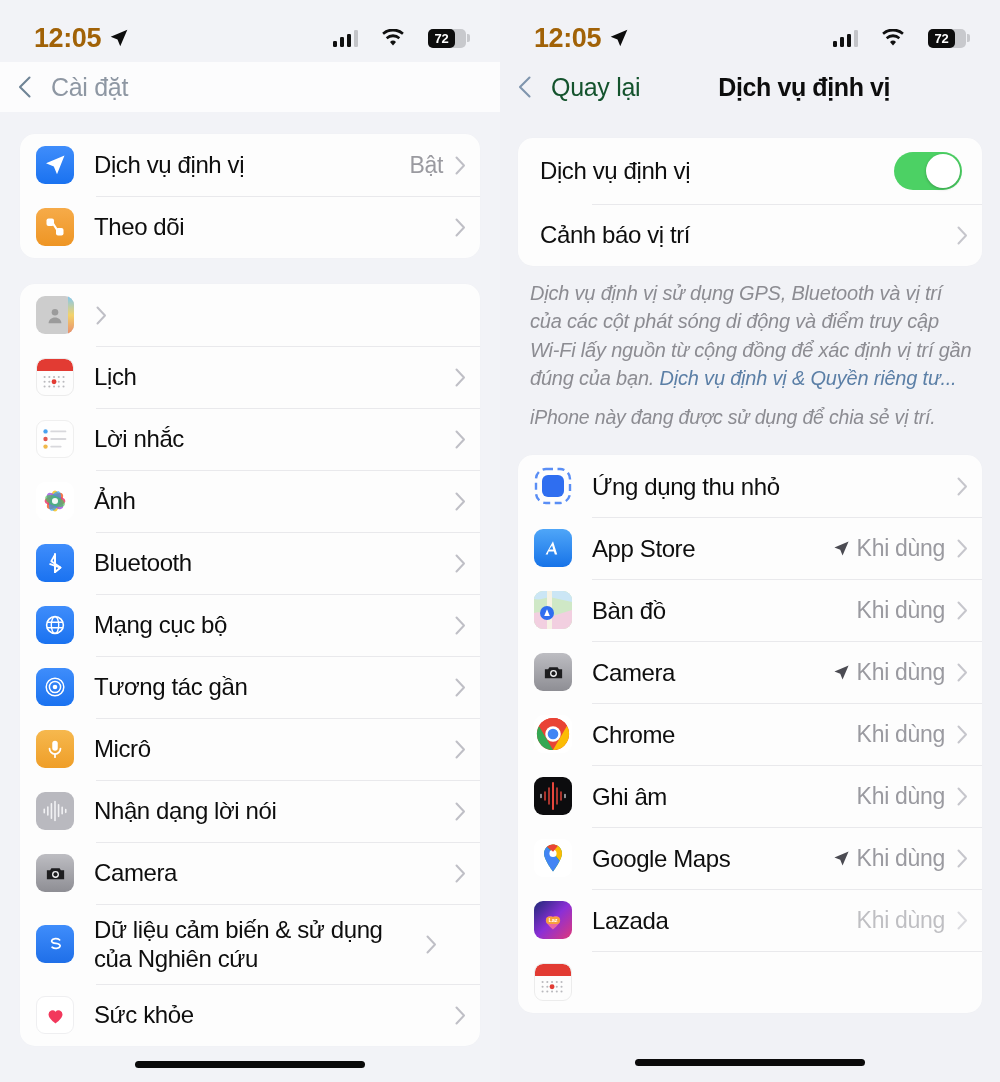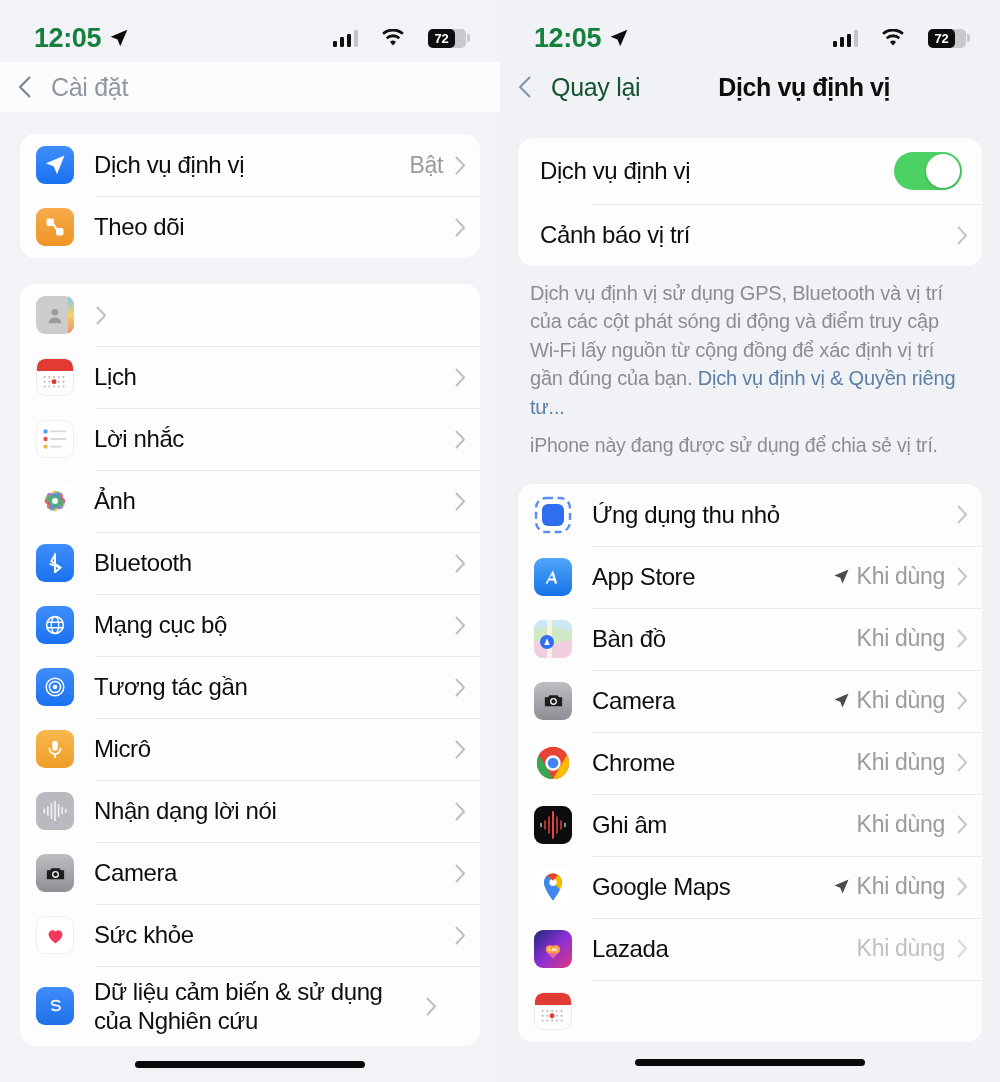--- a/index.html
+++ b/index.html
@@ -14,21 +14,21 @@
   .phone.left  { background: #f2f3f7; }
   .phone.right { background: #f1f2f6; }
 
   
   .statusbar {
     height: 62px; display: flex; align-items: center;
     justify-content: space-between; padding: 14px 34px 0 34px;
     position: relative; z-index: 5;
   }
   .sb-left { display: flex; align-items: center; gap: 8px; }
-  .sb-time { font-size: 27px; font-weight: 600; color: #15803d; letter-spacing: -0.4px; }
+  .sb-time { font-size: 27px; font-weight: 600; color: #a16207; letter-spacing: -0.4px; }
   .loc-arrow { width: 20px; height: 20px; display: block; }
   .sb-right { display: flex; align-items: center; gap: 23px; }
 
   .bars { display: flex; align-items: flex-end; gap: 2.5px; height: 17px; }
   .bars i { width: 4.5px; background: #101010; border-radius: 1.2px; display: block; }
   .bars i:nth-child(1){ height: 6px; }
   .bars i:nth-child(2){ height: 9.5px; }
   .bars i:nth-child(3){ height: 13px; }
   .bars i:nth-child(4){ height: 16.5px; background: #c3c4c8; }
 
@@ -95,21 +95,21 @@
   .value {
     font-size: 23px; color: #9a9aa0; letter-spacing: -0.3px;
     margin-right: 10px; white-space: nowrap;
   }
   .chev { width: 11px; height: 19px; flex: none; margin-left: 2px; }
   .val-arrow { width: 17px; height: 17px; margin-right: 7px; flex:none; }
   .valwrap { display:flex; align-items:center; }
 
   .footnote {
     font-size: 20px; color: #8c8c92; line-height: 1.42;
-    padding: 13px 10px 0 12px; letter-spacing: -0.2px;
+    padding: 13px 10px 0 12px; letter-spacing: -0.2px; font-style: italic;
   }
   .footnote .lnk { color: #5b7fa6; }
   .footnote.small { font-size: 19.5px; padding-top: 11px; }
 
   
   .home-ind {
     position: absolute; bottom: 14px; left: 50%; transform: translateX(-50%);
     width: 230px; height: 7px; background: #0a0a0a; border-radius: 4px; z-index: 20;
   }
   .right .home-ind { bottom: 16px; }
@@ -349,39 +349,39 @@
               <circle cx="12" cy="13" r="3.6" fill="#f3f3f5"></circle>
               <circle cx="12" cy="13" r="2.2" fill="#1d1d1f"></circle>
             </svg>
           </span>
           <span class="label">Camera</span>
           <svg class="chev" viewBox="0 0 11 19">
               <path d="M1.5 1.5 9 9.5 1.5 17.5" fill="none" stroke="#bfbfc6" stroke-width="2" stroke-linecap="round" stroke-linejoin="round"></path>
             </svg>
         </div>
 
-        <div class="row">
-          <span class="ico" style="background:#fff;border:1px solid #efeff1">
-            <svg viewBox="0 0 24 24" width="21" height="21">
-                <path d="M12 21s-8-5.2-8-10.4A4.6 4.6 0 0 1 12 7.6 4.6 4.6 0 0 1 20 10.6C20 15.8 12 21 12 21z" fill="#f2385c"></path>
-              </svg>
-          </span>
-          <span class="label">Sức khỏe</span>
-          <svg class="chev" viewBox="0 0 11 19">
-              <path d="M1.5 1.5 9 9.5 1.5 17.5" fill="none" stroke="#bfbfc6" stroke-width="2" stroke-linecap="round" stroke-linejoin="round"></path>
-            </svg>
-        </div>
-
         <div class="row" style="min-height:80px">
           <span class="ico" style="background:linear-gradient(180deg,#3f8dfb,#1f6fe8)">
             <svg viewBox="0 0 24 24" width="22" height="22">
               <path d="M17 7.5c-2.5-2-7.5-1.6-8.5.6-.9 2 1.6 3 4.5 3.3 3 .3 5.4 1.4 4.4 3.5-1 2.2-6 2.6-8.5.6" fill="none" stroke="#fff" stroke-width="1.9" stroke-linecap="round"></path>
             </svg>
           </span>
           <span class="label" style="max-width:330px">Dữ liệu cảm biến &amp; sử dụng của Nghiên cứu</span>
+          <svg class="chev" viewBox="0 0 11 19">
+              <path d="M1.5 1.5 9 9.5 1.5 17.5" fill="none" stroke="#bfbfc6" stroke-width="2" stroke-linecap="round" stroke-linejoin="round"></path>
+            </svg>
+        </div>
+
+        <div class="row">
+          <span class="ico" style="background:#fff;border:1px solid #efeff1">
+            <svg viewBox="0 0 24 24" width="21" height="21">
+                <path d="M12 21s-8-5.2-8-10.4A4.6 4.6 0 0 1 12 7.6 4.6 4.6 0 0 1 20 10.6C20 15.8 12 21 12 21z" fill="#f2385c"></path>
+              </svg>
+          </span>
+          <span class="label">Sức khỏe</span>
           <svg class="chev" viewBox="0 0 11 19">
               <path d="M1.5 1.5 9 9.5 1.5 17.5" fill="none" stroke="#bfbfc6" stroke-width="2" stroke-linecap="round" stroke-linejoin="round"></path>
             </svg>
         </div>
 
       </div>
     </div>
 
     <div class="home-ind"></div>
   </div>

